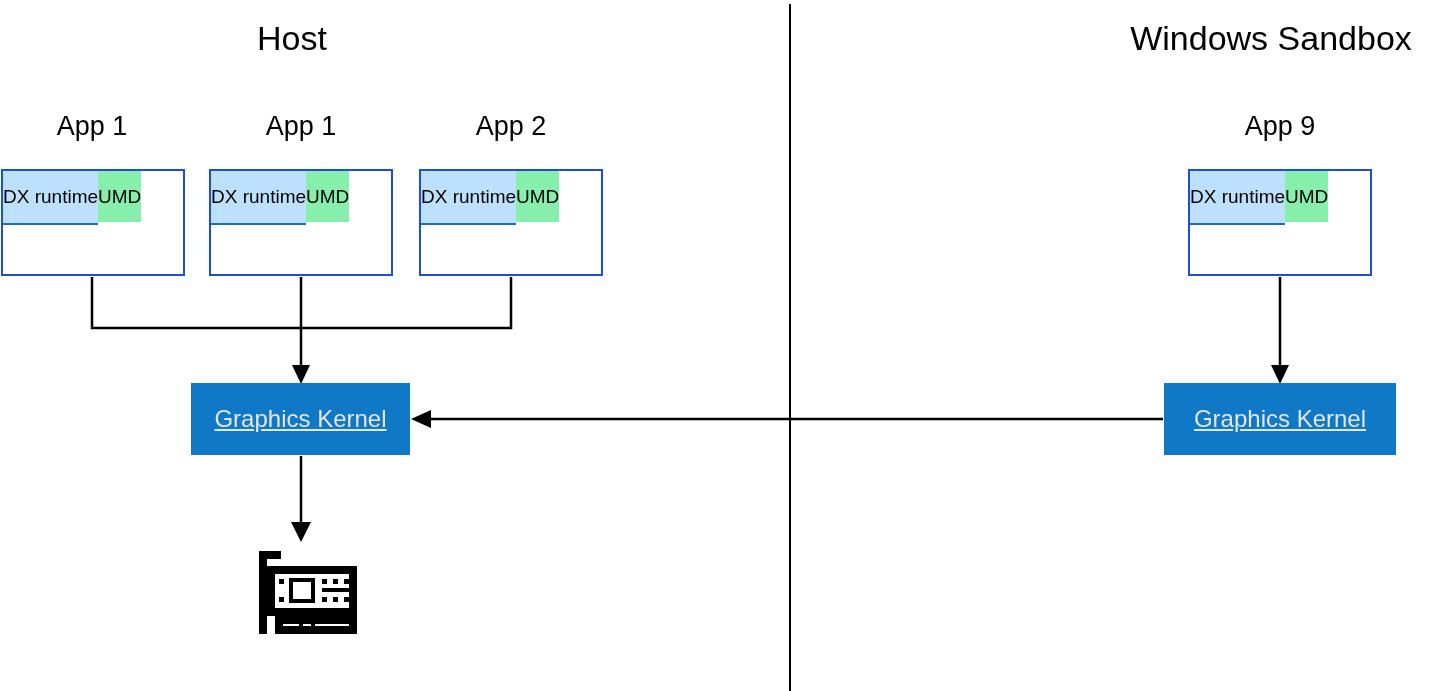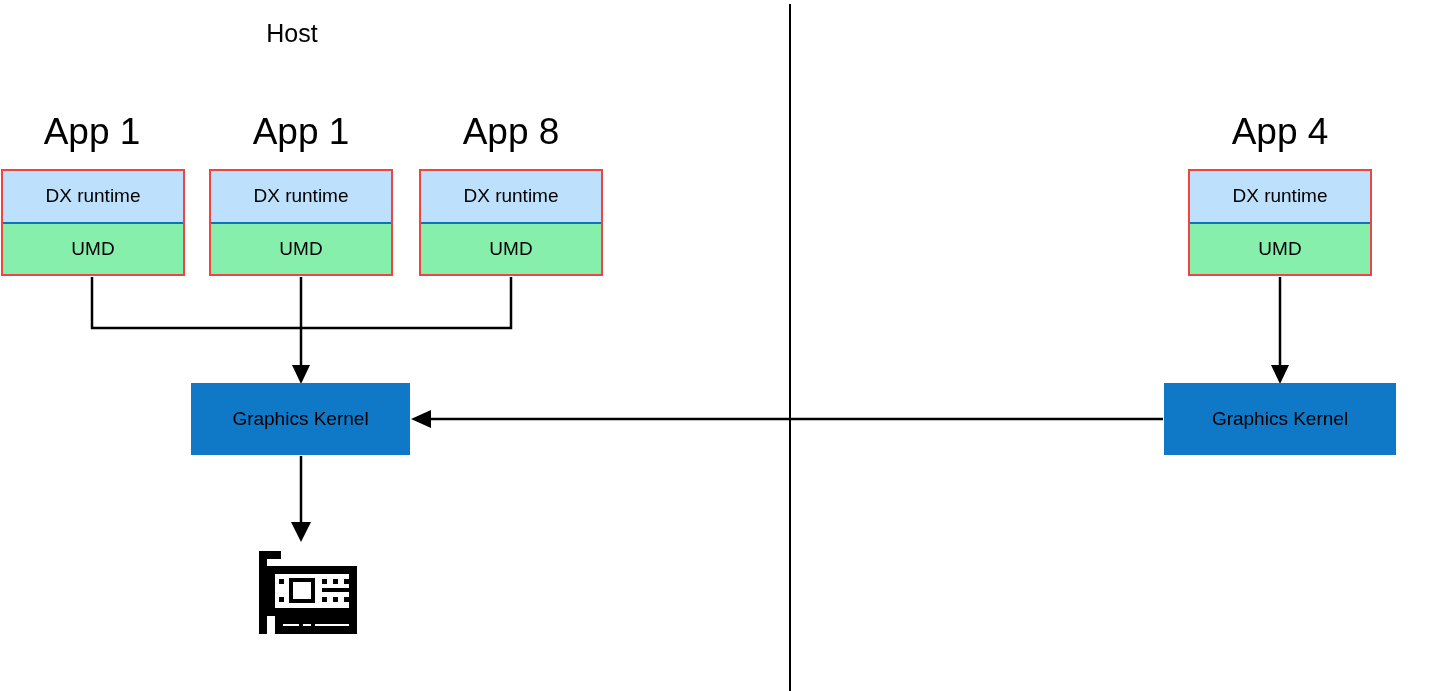--- a/index.html
+++ b/index.html
@@ -14,44 +14,44 @@
   #canvas {
     position: relative;
     width: 1435px;
     height: 691px;
     background: #ffffff;
     overflow: hidden;
   }
   
   .section-title {
     position: absolute;
-    font-size: 25px;
+    font-size: 34px;
     line-height: 1;
     color: #000000;
     white-space: nowrap;
     text-align: left;
     transform: translateX(-50%);
   }
   
   .app-label {
     position: absolute;
-    font-size: 37px;
+    font-size: 27px;
     line-height: 1;
     color: #000000;
     white-space: nowrap;
     text-align: center;
     transform: translateX(-50%);
   }
   
   .app-stack {
     position: absolute;
     box-sizing: border-box;
-    border: 2px solid #ef4444;
+    border: 2px solid #1d4ed8;
     display: flex;
-    flex-direction: column;
+    flex-direction: row;
   }
   .layer {
     box-sizing: border-box;
     display: flex;
     align-items: center;
     justify-content: center;
     font-size: 19px;
     color: #000000;
     white-space: nowrap;
   }
@@ -66,23 +66,24 @@
   }
   
   .kernel-box {
     position: absolute;
     box-sizing: border-box;
     background: #0F79C8;
     border: 1px solid #0F79C8;
     display: flex;
     align-items: center;
     justify-content: center;
-    color: #000000;
-    font-size: 19px;
+    color: #e5e5e5;
+    font-size: 24px;
     white-space: nowrap;
+    text-decoration: underline;
   }
   
   .svg-layer {
     position: absolute;
     left: 0;
     top: 0;
     width: 1435px;
     height: 691px;
     pointer-events: none;
   }
@@ -151,40 +152,41 @@
       <rect x="275" y="626" width="82" height="8"></rect>
       <rect x="349" y="616" width="8" height="18"></rect>
       <rect x="299" y="616" width="4" height="12"></rect>
       <rect x="311" y="616" width="4" height="12"></rect>
     </g>
   </svg>
 
   <div class="divider" style="left:789px; top:4px; height:687px;"></div>
 
   <div class="section-title" style="left:292px; top:21px;">Host</div>
+  <div class="section-title" style="left:1271px; top:21px;">Windows Sandbox</div>
 
   <div class="app-label" style="left:92px; top:113px;">App 1</div>
   <div class="app-stack" style="left:1px; top:169px; width:184px; height:107px;">
     <div class="layer layer-dx">DX runtime</div>
     <div class="layer layer-umd">UMD</div>
   </div>
 
   <div class="app-label" style="left:301px; top:113px;">App 1</div>
   <div class="app-stack" style="left:209px; top:169px; width:184px; height:107px;">
     <div class="layer layer-dx">DX runtime</div>
     <div class="layer layer-umd">UMD</div>
   </div>
 
-  <div class="app-label" style="left:511px; top:113px;">App 8</div>
+  <div class="app-label" style="left:511px; top:113px;">App 2</div>
   <div class="app-stack" style="left:419px; top:169px; width:184px; height:107px;">
     <div class="layer layer-dx">DX runtime</div>
     <div class="layer layer-umd">UMD</div>
   </div>
 
-  <div class="app-label" style="left:1280px; top:113px;">App 4</div>
+  <div class="app-label" style="left:1280px; top:113px;">App 9</div>
   <div class="app-stack" style="left:1188px; top:169px; width:184px; height:107px;">
     <div class="layer layer-dx">DX runtime</div>
     <div class="layer layer-umd">UMD</div>
   </div>
 
   <div class="kernel-box" style="left:191px; top:383px; width:219px; height:72px;">Graphics Kernel</div>
 
   <div class="kernel-box" style="left:1164px; top:383px; width:232px; height:72px;">Graphics Kernel</div>
 
 </div>

